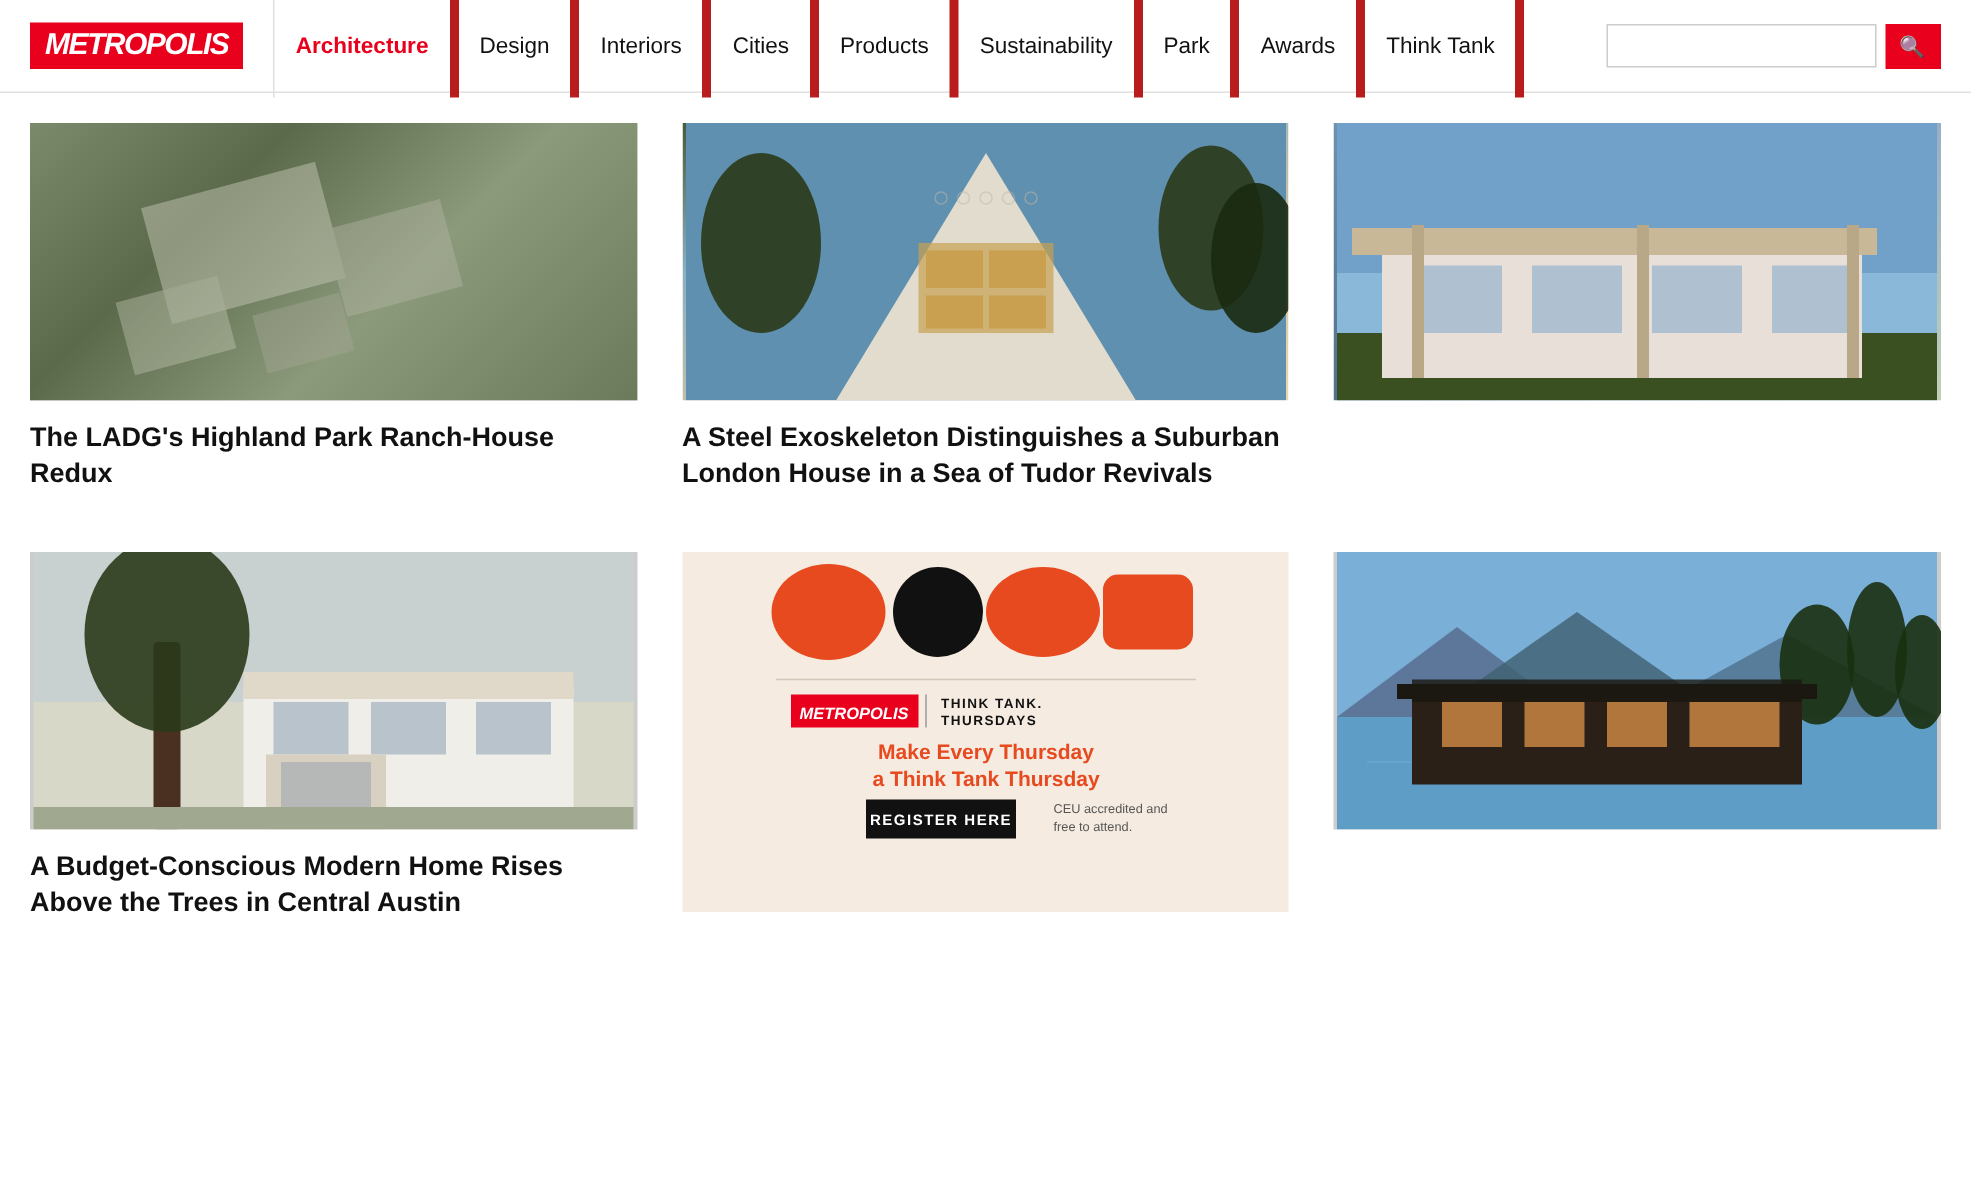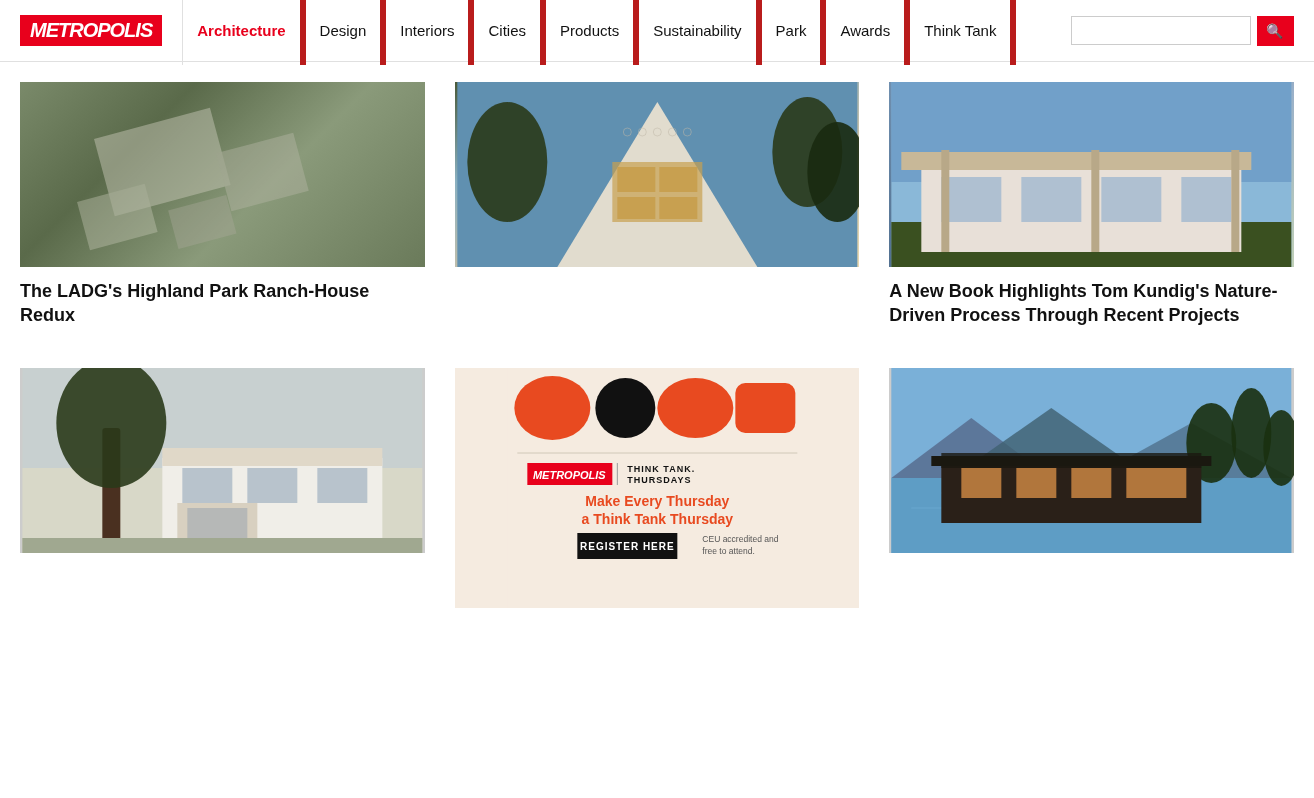--- a/index.html
+++ b/index.html
@@ -211,20 +211,21 @@
             <rect x="202" y="115" width="38" height="22" fill="#c8a050"></rect>
 
             <circle cx="170" cy="50" r="4" fill="none" stroke="#c0b8a8" stroke-width="1" opacity="0.5"></circle>
             <circle cx="185" cy="50" r="4" fill="none" stroke="#c0b8a8" stroke-width="1" opacity="0.5"></circle>
             <circle cx="200" cy="50" r="4" fill="none" stroke="#c0b8a8" stroke-width="1" opacity="0.5"></circle>
             <circle cx="215" cy="50" r="4" fill="none" stroke="#c0b8a8" stroke-width="1" opacity="0.5"></circle>
             <circle cx="230" cy="50" r="4" fill="none" stroke="#c0b8a8" stroke-width="1" opacity="0.5"></circle>
           </svg>
         </div>
       </div>
+      <h2 class="article-title">A Steel Exoskeleton Distinguishes a Suburban London House in a Sea of Tudor Revivals</h2>
     </article>
 
     <article class="article-card">
       <div class="article-thumb">
         <div class="img-modern-house">
           <svg viewBox="0 0 400 185" width="100%" height="100%" xmlns="http://www.w3.org/2000/svg" style="position:absolute;top:0;left:0;">
             <rect width="400" height="185" fill="#8ab8d8"></rect>
 
             <rect width="400" height="100" fill="#6090c0" opacity="0.6"></rect>
 
@@ -238,21 +239,20 @@
             <rect x="130" y="95" width="60" height="45" fill="#a0b8d0" opacity="0.8"></rect>
             <rect x="210" y="95" width="60" height="45" fill="#a0b8d0" opacity="0.8"></rect>
             <rect x="290" y="95" width="50" height="45" fill="#a0b8d0" opacity="0.8"></rect>
 
             <rect x="50" y="68" width="8" height="102" fill="#b8a888"></rect>
             <rect x="200" y="68" width="8" height="102" fill="#b8a888"></rect>
             <rect x="340" y="68" width="8" height="102" fill="#b8a888"></rect>
           </svg>
         </div>
       </div>
-      <h2 class="article-title">A New Book Highlights Tom Kundig's Nature-Driven Process Through Recent Projects</h2>
     </article>
 
   </div>
 
   <div class="article-row row2">
 
     <article class="article-card">
       <div class="article-thumb" style="height:185px;">
         <svg viewBox="0 0 400 185" width="100%" height="100%" xmlns="http://www.w3.org/2000/svg" style="display:block;">
           <rect width="400" height="185" fill="#d8d8c8"></rect>
@@ -268,20 +268,21 @@
           <rect x="160" y="100" width="50" height="35" fill="#a0b0c0" opacity="0.7"></rect>
           <rect x="225" y="100" width="50" height="35" fill="#a0b0c0" opacity="0.7"></rect>
           <rect x="295" y="100" width="50" height="35" fill="#a0b0c0" opacity="0.7"></rect>
 
           <rect x="155" y="135" width="80" height="50" fill="#d8d0c0"></rect>
           <rect x="165" y="140" width="60" height="35" fill="#a0a8b0" opacity="0.6"></rect>
 
           <rect x="0" y="170" width="400" height="15" fill="#a0a890"></rect>
         </svg>
       </div>
+      <h2 class="article-title">A Budget-Conscious Modern Home Rises Above the Trees in Central Austin</h2>
     </article>
 
     <article class="article-card ad-card">
       <div class="article-thumb" style="height:240px;background:#f5ebe0;">
         <svg viewBox="0 0 300 240" width="100%" height="100%" xmlns="http://www.w3.org/2000/svg" style="display:block;">
 
           <rect width="300" height="240" fill="#f5ebe0"></rect>
 
           <ellipse cx="45" cy="40" rx="38" ry="32" fill="#e84a20"></ellipse>
 

